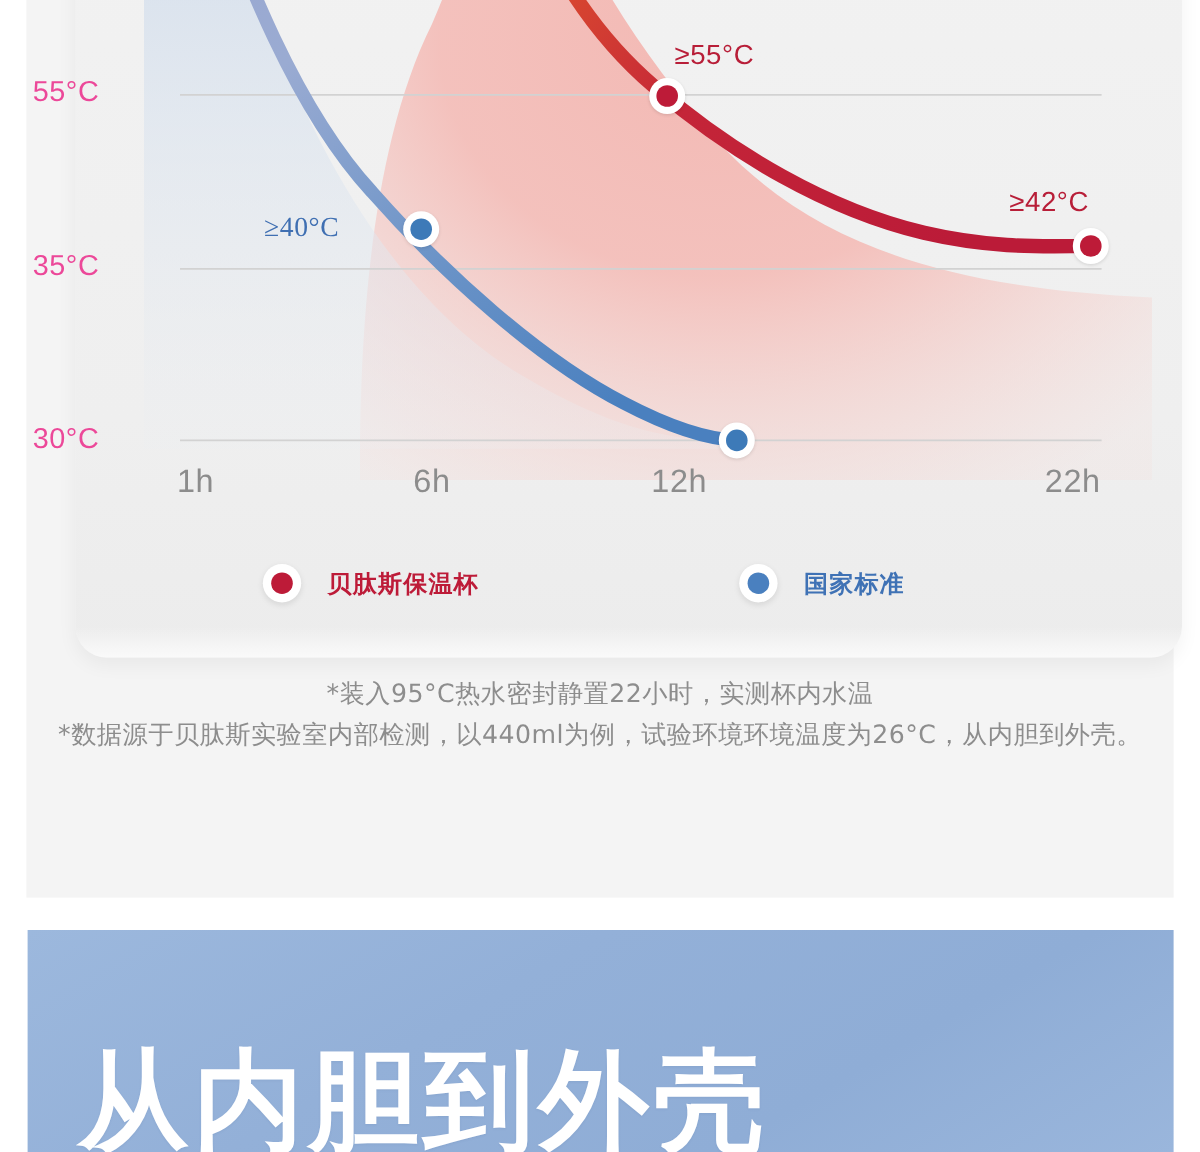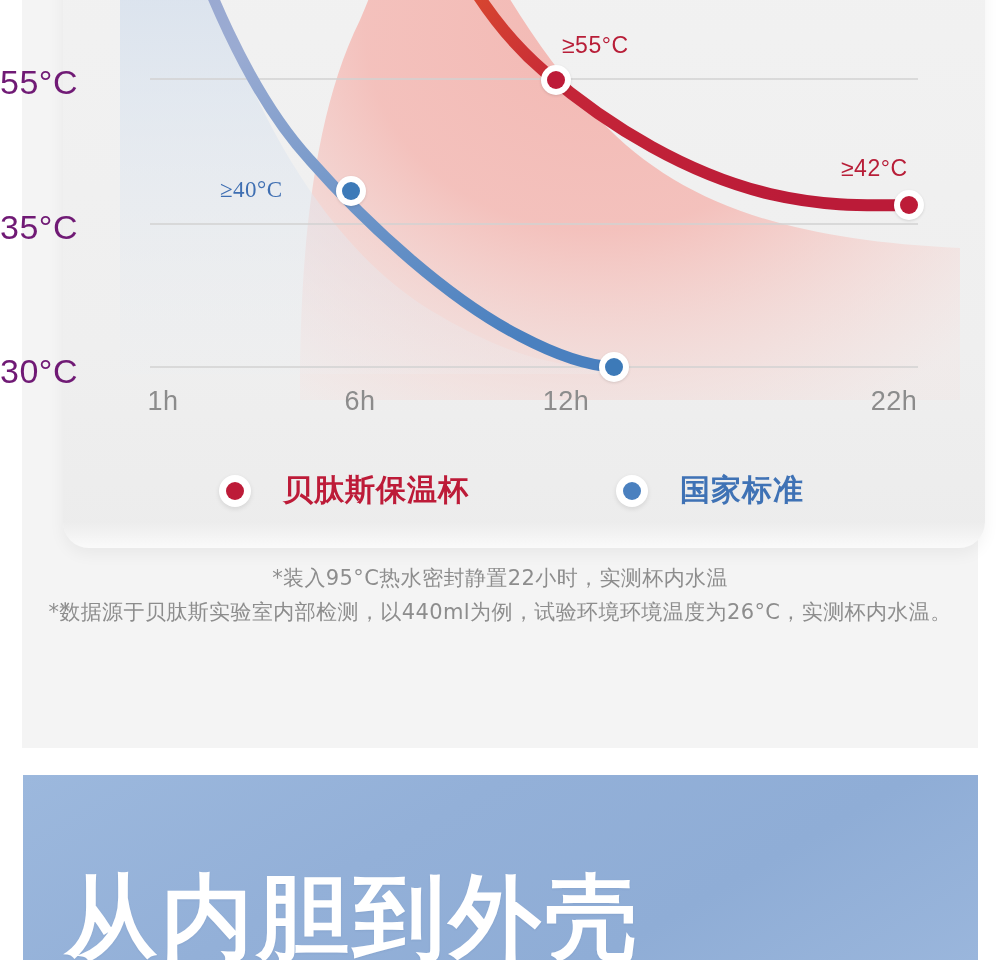--- a/index.html
+++ b/index.html
@@ -30,22 +30,22 @@
     pointer-events:none;
   }
 
   .plot{
     position:absolute;left:0;top:0;width:1000px;height:430px;overflow:hidden;
   }
   .plot svg{position:absolute;left:0;top:0;}
 
   
   .ylab{
-    position:absolute;color:#701a75;font-size:34px;letter-spacing:.5px;
-    text-align:left;width:110px;
+    position:absolute;color:#ec4899;font-size:24px;letter-spacing:.5px;
+    text-align:center;width:110px;
   }
   .xlab{
     position:absolute;color:#8c8c8c;font-size:27px;letter-spacing:.5px;
     text-align:center;width:90px;top:386px;
   }
 
   
   .callout{position:absolute;font-size:23px;font-weight:400;letter-spacing:.5px;white-space:nowrap;}
   .callout.blue{color:#3f6fb2;font-family:Liberation Serif, serif;}
   .callout.red{color:#b81e38;}
@@ -68,21 +68,21 @@
   }
   .legend-item{position:absolute;display:flex;align-items:center;}
   .legend-dot{
     width:32px;height:32px;border-radius:50%;background:#fff;position:relative;
     box-shadow:0 2px 5px rgba(0,0,0,.10);flex:0 0 auto;
   }
   .legend-dot i{position:absolute;left:7px;top:7px;width:18px;height:18px;border-radius:50%;display:block;}
   .legend-dot.red i{background:#bd1b38;}
   .legend-dot.blue i{background:#4a80bf;}
   .legend-label{
-    margin-left:32px;font-size:30px;font-weight:700;letter-spacing:1px;
+    margin-left:22px;font-size:20px;font-weight:700;letter-spacing:1px;
     font-family:Liberation Serif, serif;
   }
   .legend-label.red{color:#bd1b38;}
   .legend-label.blue{color:#3f72b5;}
 
   
   .notes{
     position:absolute;left:22px;top:561px;width:956px;text-align:center;
     color:#8d8d8d;font-size:21px;line-height:34px;letter-spacing:.4px;
     font-family:"DejaVu Sans","Liberation Sans",sans-serif;
@@ -203,20 +203,20 @@
     <div class="legend-item" style="left:616px;top:4px;">
       <span class="legend-dot blue">
         <i></i>
       </span>
       <span class="legend-label blue">国家标准</span>
     </div>
   </div>
 
   <div class="notes">
     <div>*装入95°C热水密封静置22小时，实测杯内水温</div>
-    <div>*数据源于贝肽斯实验室内部检测，以440ml为例，试验环境环境温度为26°C，实测杯内水温。</div>
+    <div>*数据源于贝肽斯实验室内部检测，以440ml为例，试验环境环境温度为26°C，从内胆到外壳。</div>
   </div>
 
   <div class="banner">
     <div class="banner-title">从内胆到外壳</div>
   </div>
 
 </div>
 
 </body></html>

